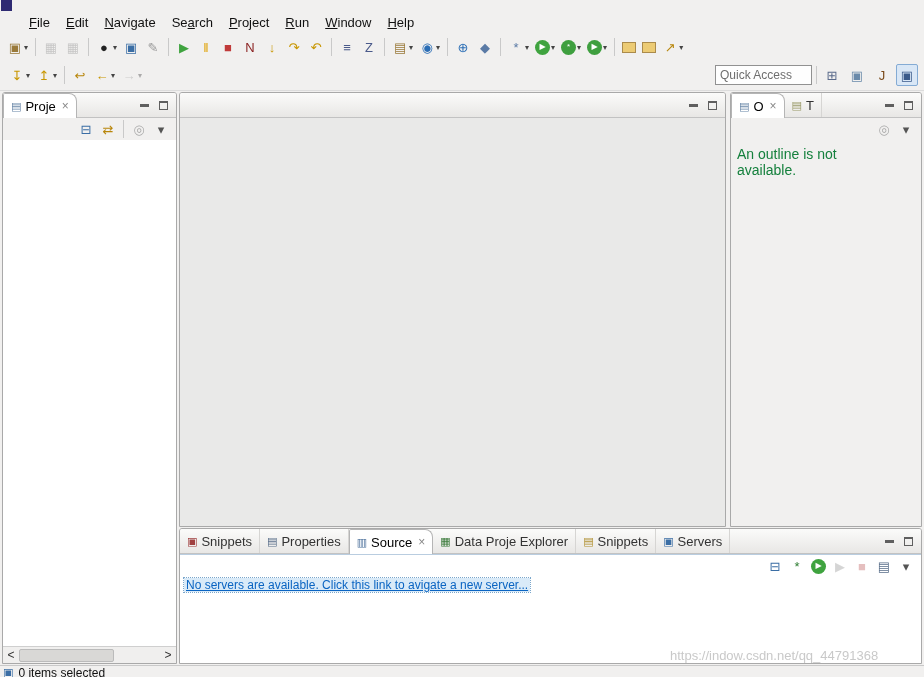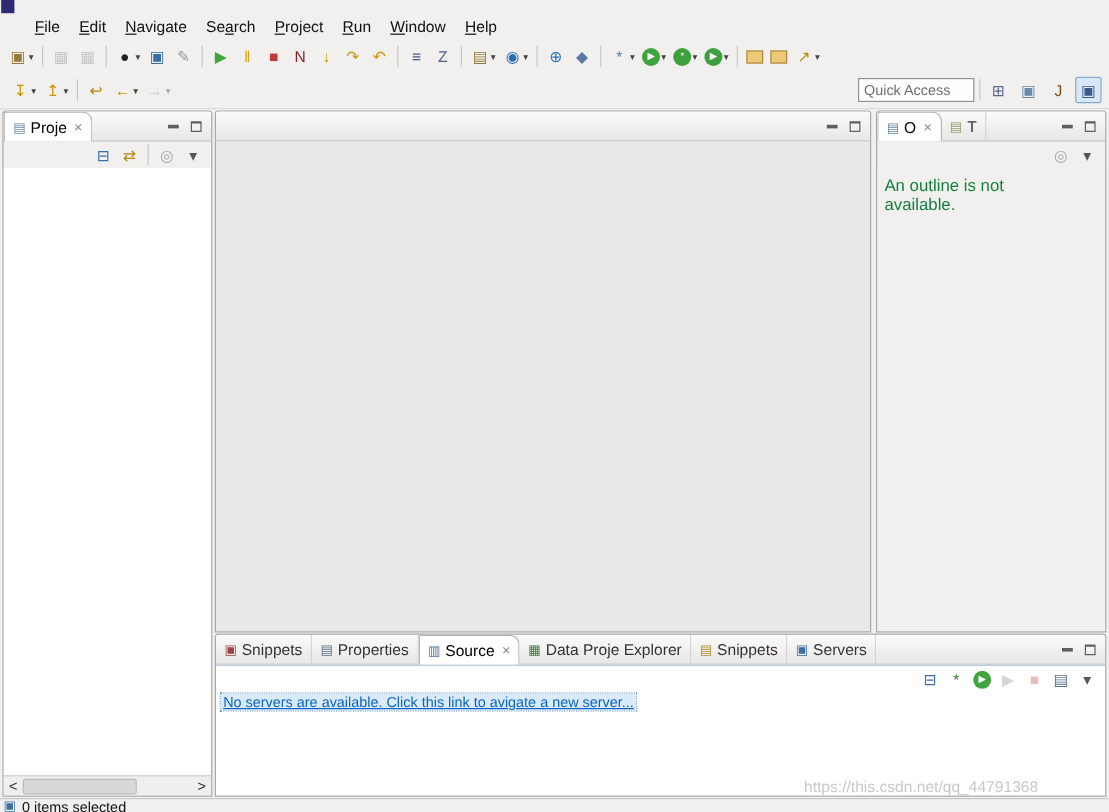--- a/index.html
+++ b/index.html
@@ -391,13 +391,13 @@
       </div>
     <a class="servers-link">No servers are available. Click this link to avigate a new server...</a>
   </div>
 </div>
 
 <div class="statusbar">
   <span class="status-icon">▣</span>
   <span class="status-text">0 items selected</span>
 </div>
 
-<div class="watermark">https://this.csdn.net/qq_44791368</div>
+<div class="watermark">https://indow.csdn.net/qq_44791368</div>
 
 </body></html>

